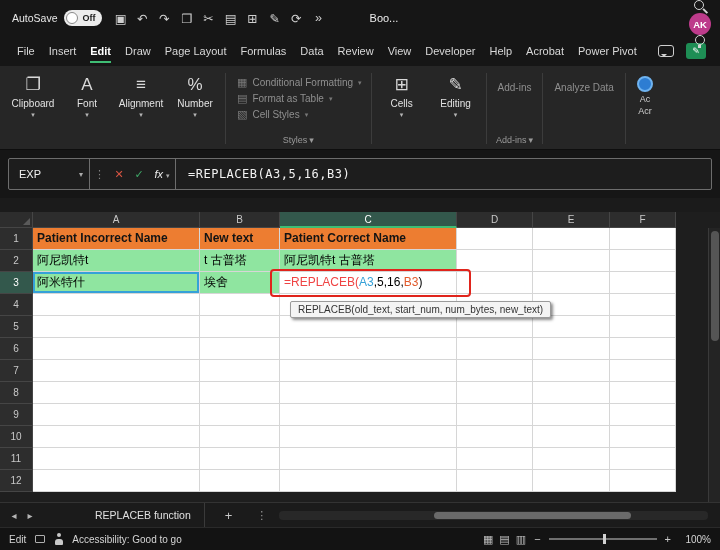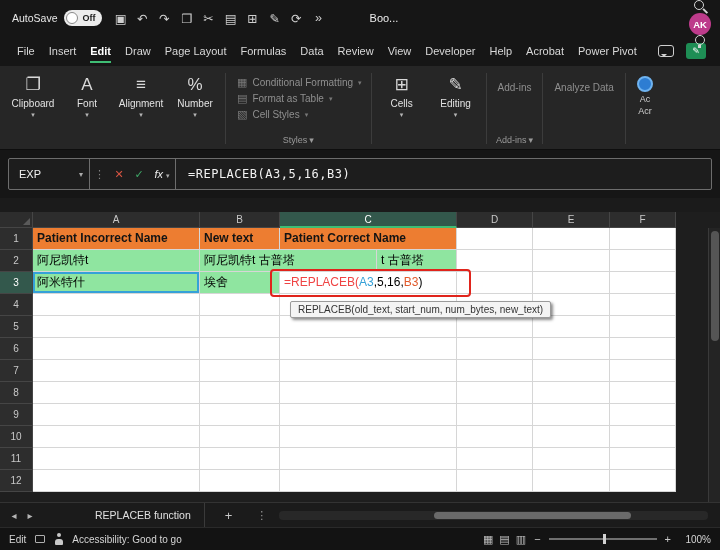--- a/index.html
+++ b/index.html
@@ -309,22 +309,22 @@
         <div class="cell orange" style="width: 167px;">Patient Incorrect Name</div>
         <div class="cell orange" style="width: 80px;">New text</div>
         <div class="cell orange" style="width: 177px;">Patient Correct Name</div>
         <div class="cell" style="width: 76px;"></div>
         <div class="cell" style="width: 77px;"></div>
         <div class="cell" style="width: 66px;"></div>
       </div>
       <div class="grow">
         <div class="rowhdr">2</div>
         <div class="cell green" style="width: 167px;">阿尼凯特t</div>
+        <div class="cell green" style="width: 80px;">t 古普塔</div>
         <div class="cell green" style="width: 177px;">阿尼凯特t 古普塔</div>
-        <div class="cell green" style="width: 80px;">t 古普塔</div>
         <div class="cell" style="width: 76px;"></div>
         <div class="cell" style="width: 77px;"></div>
         <div class="cell" style="width: 66px;"></div>
       </div>
       <div class="grow">
         <div class="rowhdr sel">3</div>
         <div class="cell green ref-blue" style="width: 167px;">阿米特什</div>
         <div class="cell green" style="width: 80px;">埃舍</div>
         <div class="cell editing" style="width: 177px;"><span style="color: #ef4444;">=REPLACEB(</span><span style="color: rgb(53, 161, 216); text-align: right;">A3</span><span style="color: rgb(0, 0, 0);">,5,16,</span><span style="color: rgb(224, 90, 43);">B3</span><span style="color: rgb(0, 0, 0);">)</span></div>
         <div class="cell" style="width: 76px;"></div>

